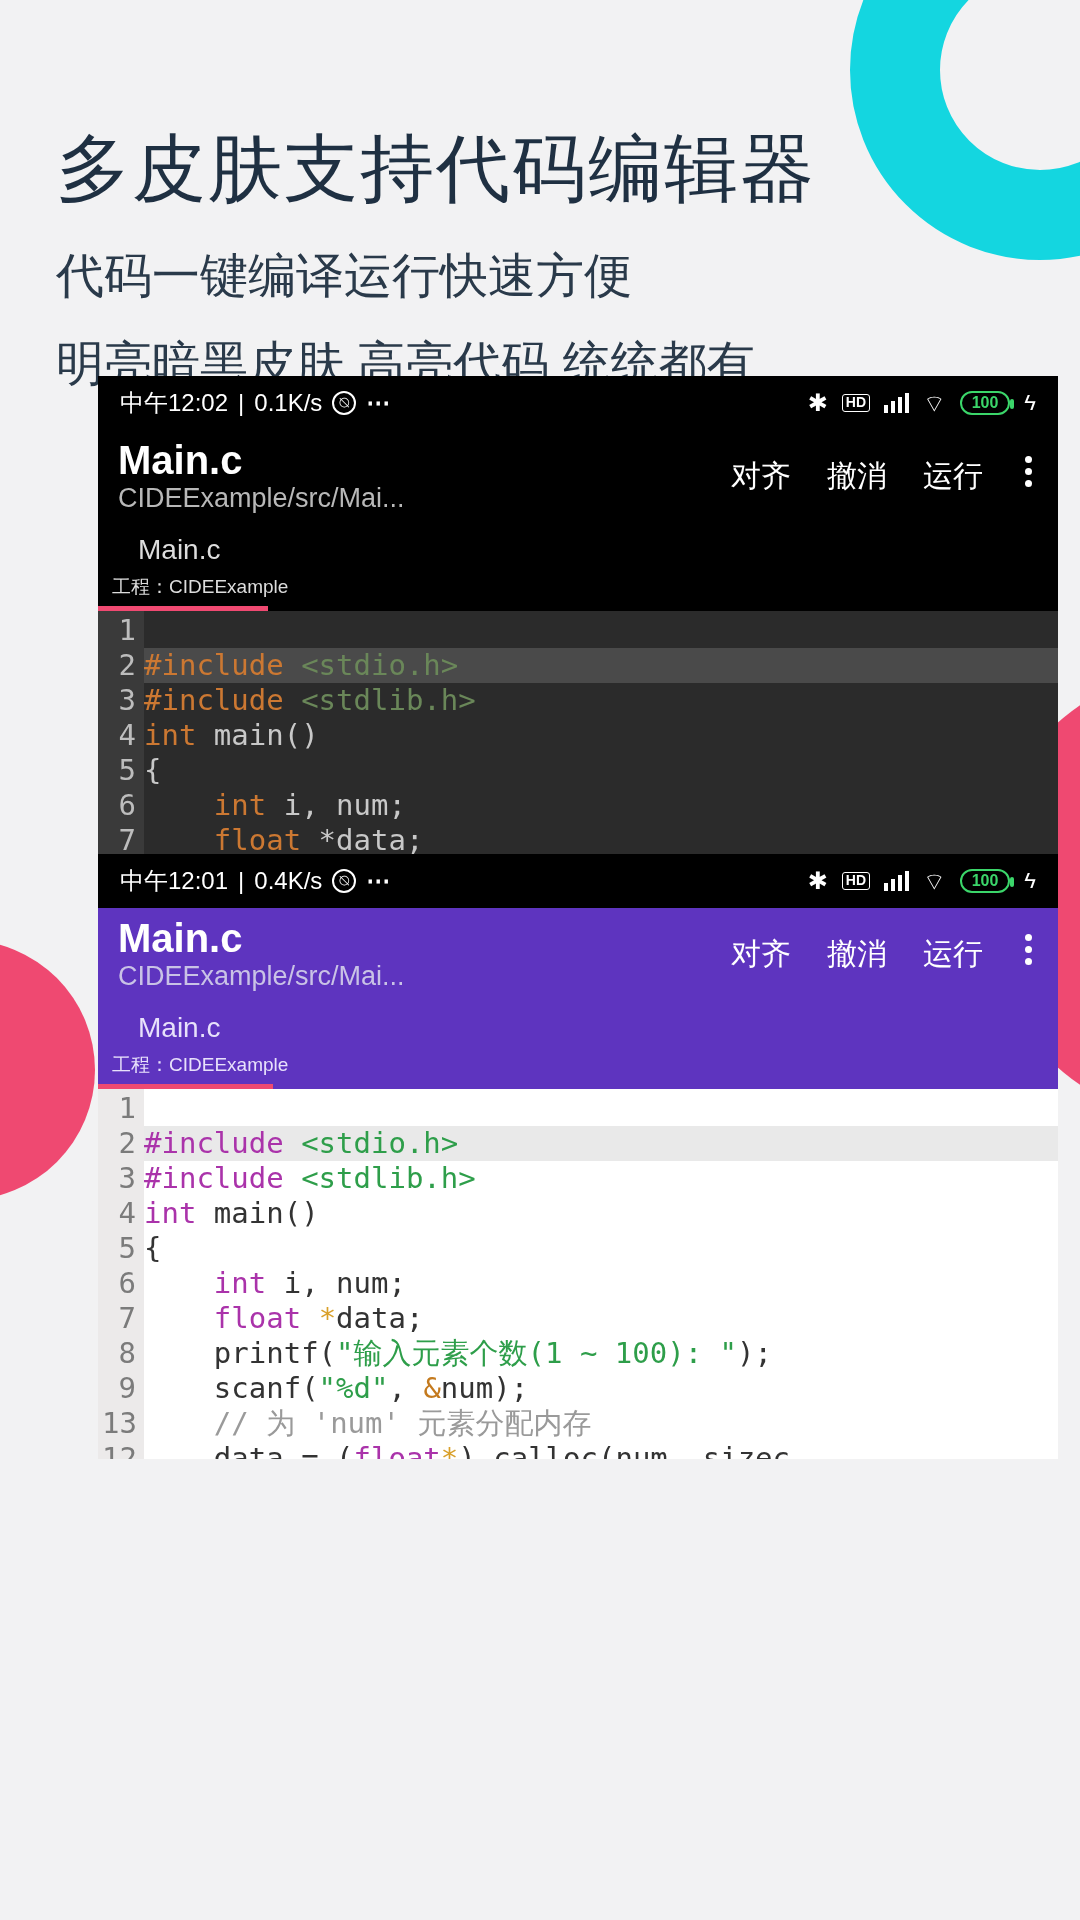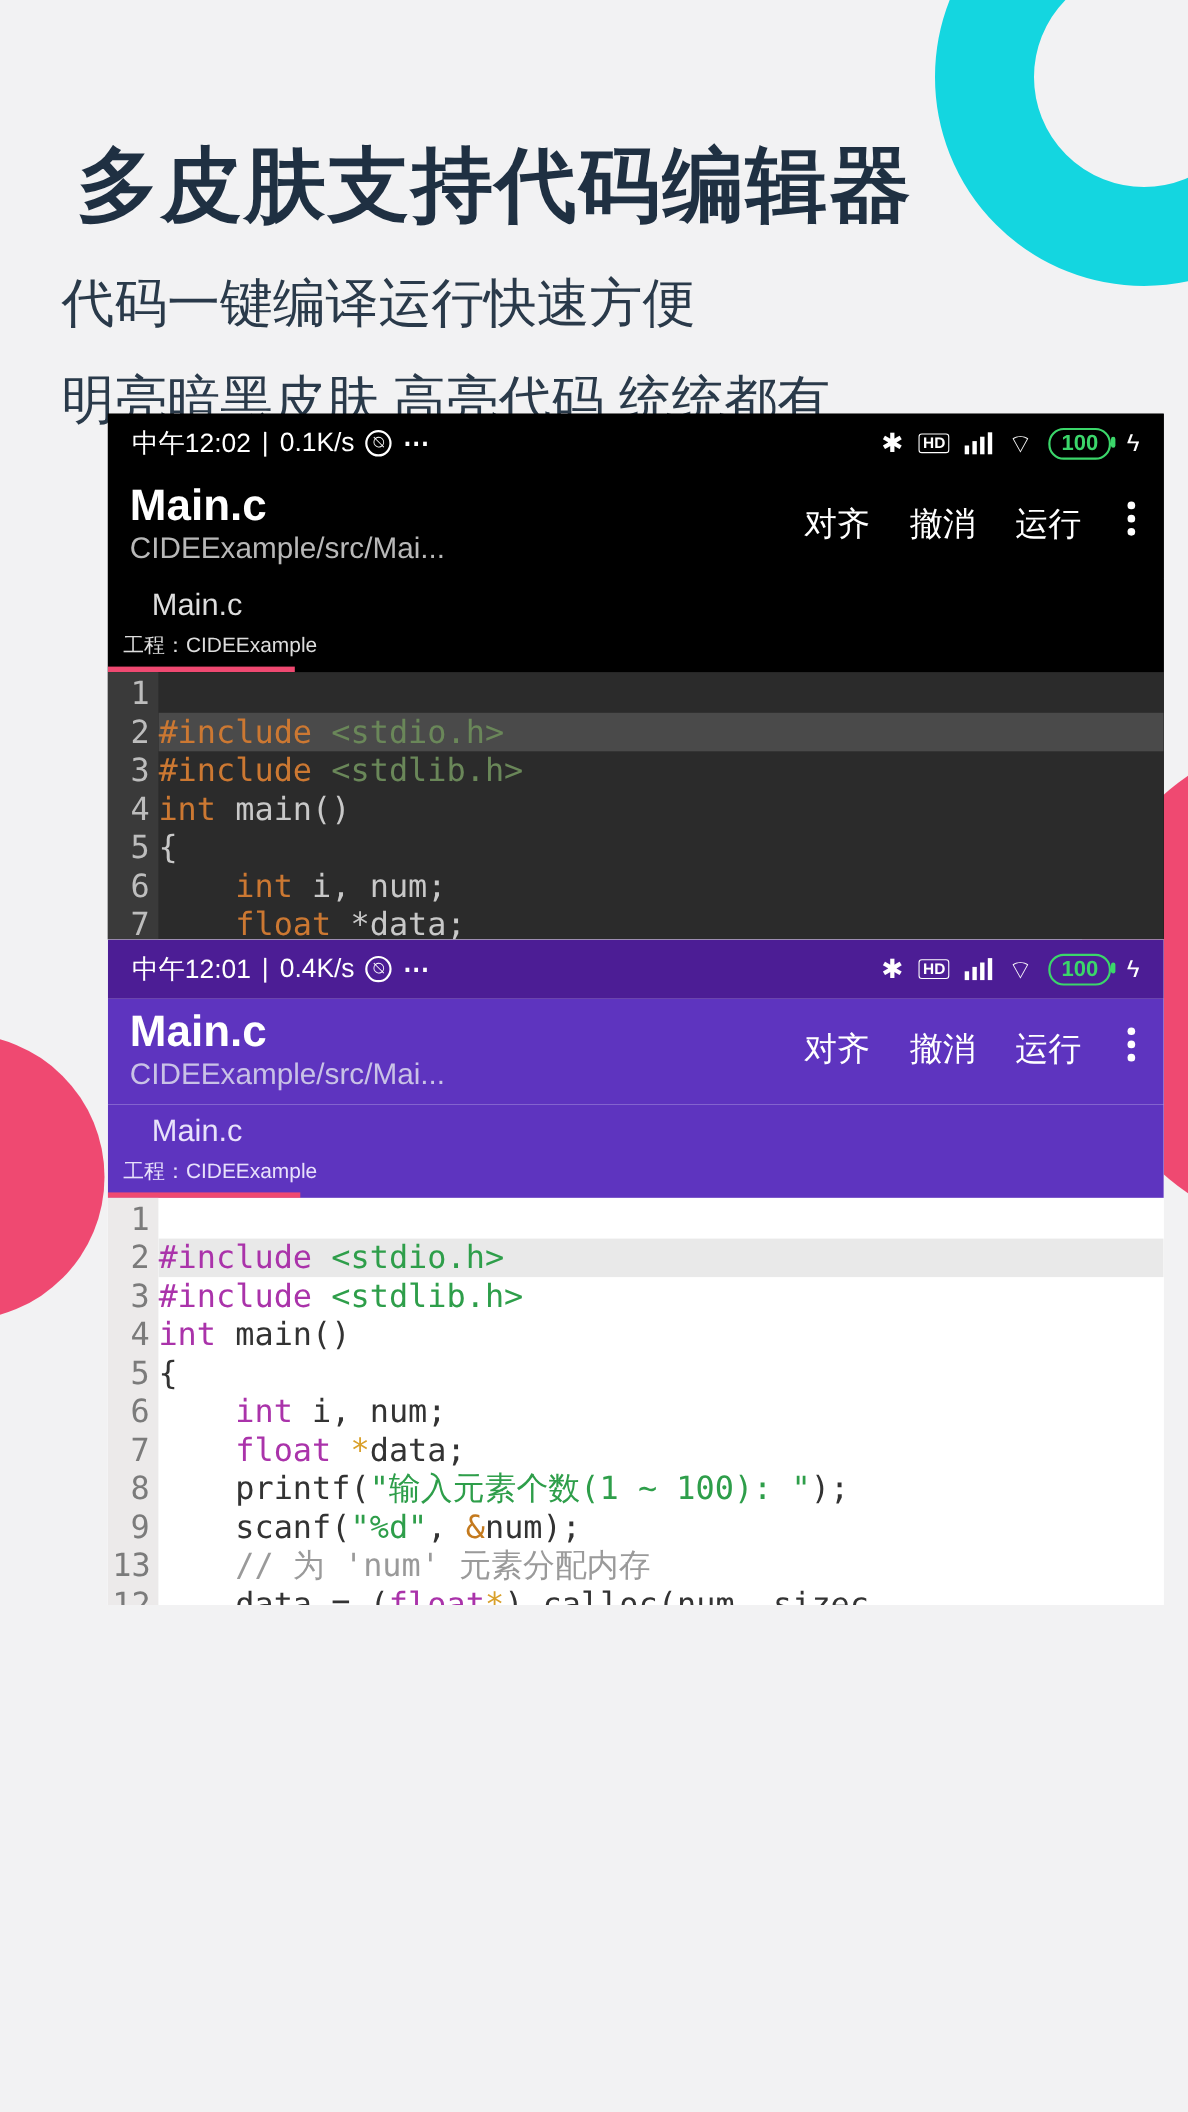--- a/index.html
+++ b/index.html
@@ -33,21 +33,21 @@
   background: #ef4971;
   border-radius: 50%;
   top: 940px; left: -165px;
 }
 
 .hero {
   position: absolute;
   top: 120px; left: 56px; right: 60px;
   color: #1f3042;
 }
-.hero h1 { font-size: 74px; font-weight: 700; letter-spacing: 2px; margin-left: 14px; }
+.hero h1 { font-size: 74px; font-weight: 400; letter-spacing: 2px; }
 .hero p { font-size: 48px; font-weight: 400; margin-top: 24px; color: #2a3a4a; }
 
 
 .phone {
   position: absolute;
   left: 98px;
   width: 960px;
   overflow: hidden;
 }
 .phone-dark { top: 376px; background: #000; height: 478px; }
@@ -55,21 +55,21 @@
 
 
 .statusbar {
   height: 54px;
   display: flex;
   align-items: center;
   padding: 0 22px;
   color: #fff;
   font-size: 24px;
 }
-.phone-light .statusbar { background: #4c1d95; }
+.phone-light .statusbar { background: #000000; }
 .phone-dark .statusbar { background: #000; }
 .statusbar .left { display: flex; align-items: center; gap: 10px; }
 .statusbar .spacer { flex: 1; }
 .statusbar .right { display: flex; align-items: center; gap: 14px; }
 .nospeed-icon {
   width: 24px; height: 24px; border: 2px solid #fff; border-radius: 50%;
   display: inline-flex; align-items: center; justify-content: center;
   font-size: 16px; line-height: 1;
 }
 .dots3 { letter-spacing: 2px; font-weight: 700; }
@@ -77,21 +77,21 @@
 .sig-bars { display: inline-flex; align-items: flex-end; gap: 3px; }
 .sig-bars span { width: 4px; background: #fff; display: inline-block; }
 .sig-bars span:nth-child(1){height:8px}
 .sig-bars span:nth-child(2){height:12px}
 .sig-bars span:nth-child(3){height:16px}
 .sig-bars span:nth-child(4){height:20px}
 .wifi-ic { font-size: 24px; }
 .battery {
   display: inline-flex; align-items: center;
   border: 2px solid #3bd66a; border-radius: 14px;
-  padding: 1px 10px; color: #3bd66a; font-size: 20px; font-weight: 700;
+  padding: 1px 10px; color: #3bd66a; font-size: 16px; font-weight: 700;
   position: relative;
 }
 .battery::after {
   content: ""; position: absolute; right: -6px; top: 6px;
   width: 4px; height: 10px; background: #3bd66a; border-radius: 2px;
 }
 .bolt { font-size: 22px; }
 
 
 .appbar {

